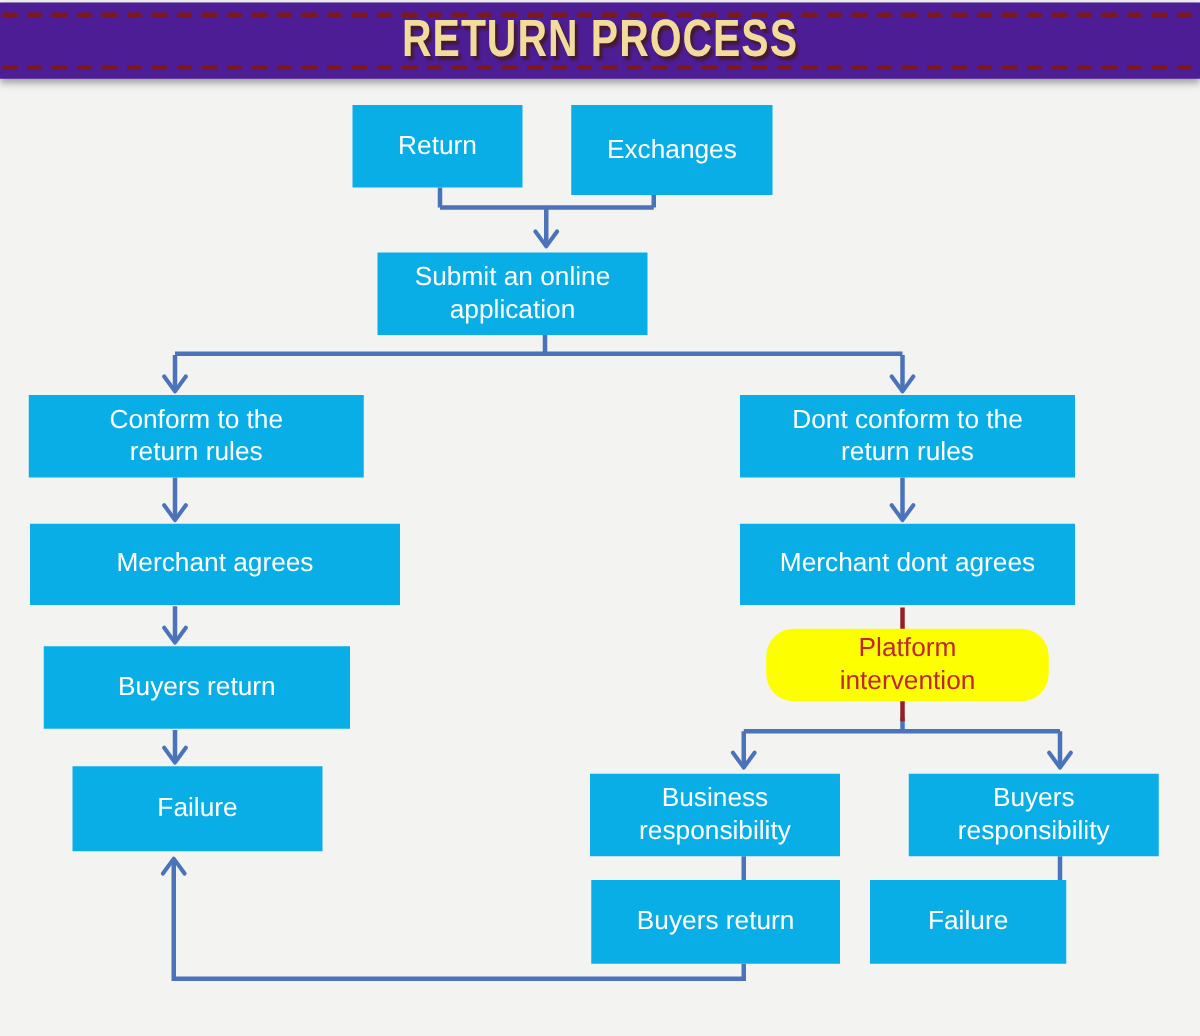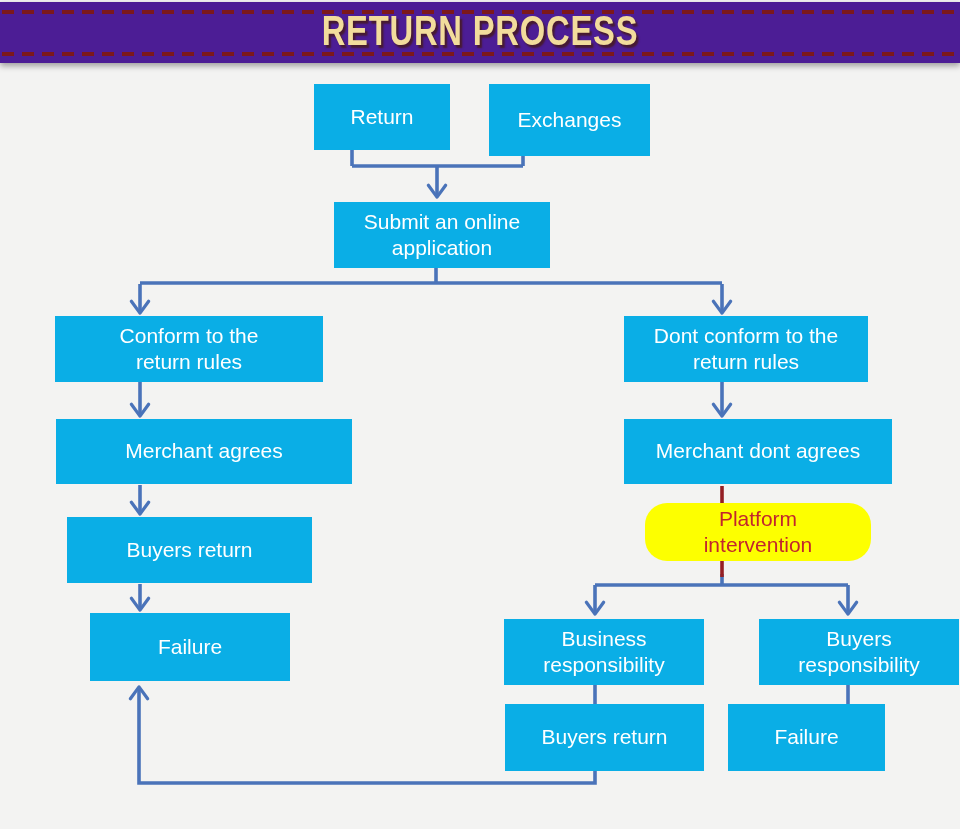--- a/index.html
+++ b/index.html
@@ -32,21 +32,21 @@
     white-space:nowrap;
   }
   
   .connector-layer{position:absolute;left:0;top:0;width:960px;height:829px;}
   .node{
     position:absolute;
     background:#0aaee6;
     color:#ffffff;
     display:flex;align-items:center;justify-content:center;
     text-align:center;
-    font-size:21px;line-height:1.25;margin-left:32px;
+    font-size:21px;line-height:1.25;
   }
   .node-label{white-space:pre-line;}
   .node.yellow{
     background:#fdff00;
     color:#c2262d;
     border-radius:22px;
   }
 </style>
 </head>
 <body>
@@ -100,21 +100,21 @@
 <div class="node" style="left:302px;top:202px;width:216px;height:66px">
   <span class="node-label">Submit an online
 application</span>
 </div>
 
 <div class="node" style="left:23px;top:316px;width:268px;height:66px">
   <span class="node-label">Conform to the
 return rules</span>
 </div>
 
-<div class="node" style="left:592px;top:316px;width:244px;height:66px">
+<div class="node" style="left:592px;top:316px;width:268px;height:66px">
   <span class="node-label">Dont conform to the
 return rules</span>
 </div>
 
 <div class="node" style="left:24px;top:419px;width:296px;height:65px">
   <span class="node-label">Merchant agrees</span>
 </div>
 
 <div class="node" style="left:592px;top:419px;width:268px;height:65px">
   <span class="node-label">Merchant dont agrees</span>

